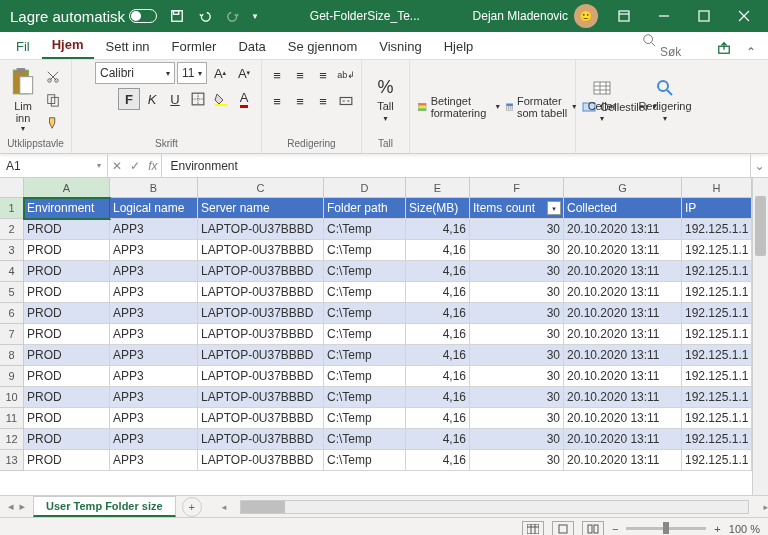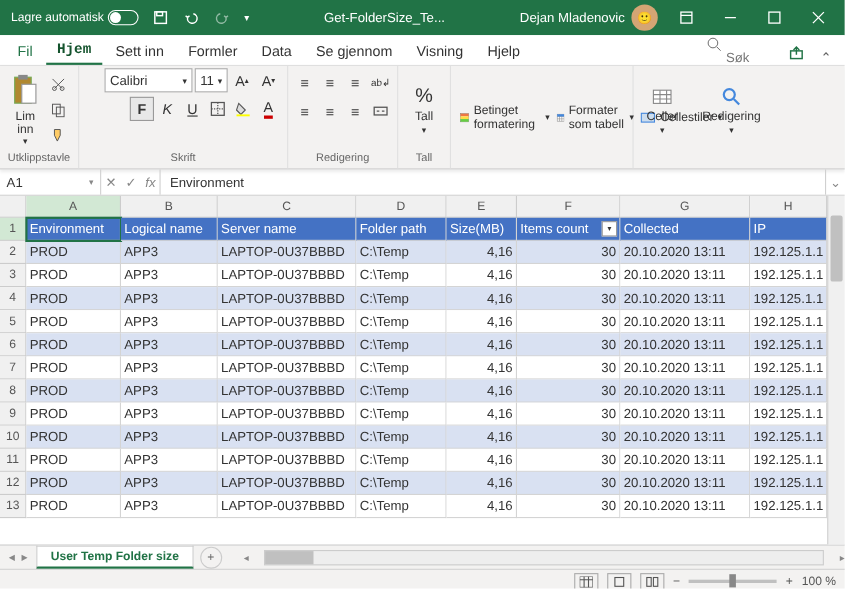--- a/index.html
+++ b/index.html
@@ -1,35 +1,35 @@
 <!DOCTYPE html>
 <html><head>
 <meta charset="utf-8">
 <style>
 * { box-sizing: border-box; margin: 0; padding: 0; font-family: 'Segoe UI', Arial, sans-serif; }
 body { width: 768px; height: 535px; background: #fff; overflow: hidden; font-size: 12px; color: #333; }
 
 
 .titlebar { height: 32px; background: #217346; display: flex; align-items: center; padding: 0 4px; color: #fff; }
-.titlebar .autosave { display: flex; align-items: center; gap: 4px; font-size: 11px; padding: 0 6px; }
+.titlebar .autosave { display: flex; align-items: center; gap: 4px; font-size: 15px; padding: 0 6px; }
 .titlebar .toggle { width: 28px; height: 14px; border: 1px solid #fff; border-radius: 8px; position: relative; }
 .titlebar .toggle::after { content: ''; position: absolute; width: 10px; height: 10px; border-radius: 50%; background: #fff; left: 1px; top: 1px; }
 .titlebar .tb-btn { width: 28px; height: 28px; display: flex; align-items: center; justify-content: center; cursor: pointer; }
 .titlebar .tb-btn svg { width: 14px; height: 14px; stroke: #fff; fill: none; stroke-width: 1.5; }
 .titlebar .title { flex: 1; text-align: center; font-size: 12px; white-space: nowrap; overflow: hidden; text-overflow: ellipsis; }
 .titlebar .user { display: flex; align-items: center; gap: 6px; font-size: 12px; padding: 0 6px; }
 .titlebar .avatar { width: 24px; height: 24px; border-radius: 50%; background: #d4a574; display: flex; align-items: center; justify-content: center; font-size: 11px; }
 .titlebar .winctrl { width: 40px; height: 32px; display: flex; align-items: center; justify-content: center; cursor: pointer; }
 .titlebar .winctrl svg { width: 12px; height: 12px; stroke: #fff; fill: none; stroke-width: 1.2; }
 
 
 .menubar { height: 28px; background: #fff; display: flex; align-items: end; padding: 0 6px; border-bottom: 1px solid #e0e0e0; gap: 2px; }
 .menu-tab { padding: 5px 10px; font-size: 13px; cursor: pointer; color: #333; }
 .menu-tab.file { color: #217346; font-weight: 400; }
-.menu-tab.active { border-bottom: 2px solid #217346; color: #14532d; font-weight: 600; font-family: Liberation Mono, monospace; }
+.menu-tab.active { border-bottom: 2px solid #217346; color: #7f1d1d; font-weight: 600; }
 .menubar .search { margin-left: auto; display: flex; align-items: center; gap: 4px; padding-right: 8px; }
 .menubar .search input { border: none; outline: none; font-size: 12px; width: 40px; margin-top: 24px; }
 .menubar .share-btn { width: 28px; display: flex; justify-content: center; padding: 4px; }
 
 
 .ribbon { height: 94px; background: #f3f2f1; display: flex; border-bottom: 1px solid #d0d0d0; box-shadow: 0 2px 3px rgba(0,0,0,0.08); }
 .ribbon-group { border-right: 1px solid #e0e0e0; padding: 2px 6px; display: flex; flex-direction: column; justify-content: space-between; }
 .ribbon-group .label { font-size: 10px; color: #666; text-align: center; padding-bottom: 2px; }
 .ribbon-body { flex: 1; display: flex; align-items: center; gap: 3px; }
 .paste-big { width: 34px; text-align: center; cursor: pointer; }
@@ -44,21 +44,21 @@
 .rbtn { width: 22px; height: 22px; display: flex; align-items: center; justify-content: center; cursor: pointer; font-size: 13px; }
 .bold { font-weight: bold; border: 1px solid #999; background: #e8e8e8; }
 .big-btn { width: 44px; height: 64px; display: flex; flex-direction: column; align-items: center; justify-content: center; gap: 2px; cursor: pointer; font-size: 11px; }
 .big-btn svg { width: 20px; height: 20px; }
 .styles-body { display: flex; flex-direction: row; gap: 2px; font-size: 11px; }
 .style-item { display: flex; align-items: center; gap: 4px; cursor: pointer; padding: 1px 2px; }
 .style-item svg { width: 14px; height: 14px; }
 
 
 .formula-bar { height: 24px; display: flex; align-items: stretch; border-bottom: 1px solid #d0d0d0; }
-.name-box { width: 92px; border-right: 1px solid #d0d0d0; padding: 2px 6px; display: flex; align-items: center; font-size: 12px; }
+.name-box { width: 108px; border-right: 1px solid #d0d0d0; padding: 2px 6px; display: flex; align-items: center; font-size: 12px; }
 .name-box .dd { margin-left: auto; font-size: 8px; color: #888; }
 .fb-btns { display: flex; align-items: center; border-right: 1px solid #d0d0d0; padding: 0 4px; gap: 8px; color: #888; }
 .fb-input { flex: 1; padding: 2px 8px; display: flex; align-items: center; font-size: 12px; }
 .fb-expand { width: 18px; display: flex; align-items: center; justify-content: center; color: #888; border-left: 1px solid #d0d0d0; }
 
 
 .grid-wrap { display: flex; height: 317px; }
 .corner { width: 24px; height: 20px; background: #f0f0f0; border-right: 1px solid #ccc; border-bottom: 1px solid #ccc; }
 .colhdrs { display: flex; height: 20px; }
 .colhdr { background: #f0f0f0; border-right: 1px solid #ccc; border-bottom: 1px solid #ccc; text-align: center; font-size: 11px; line-height: 20px; color: #555; }

